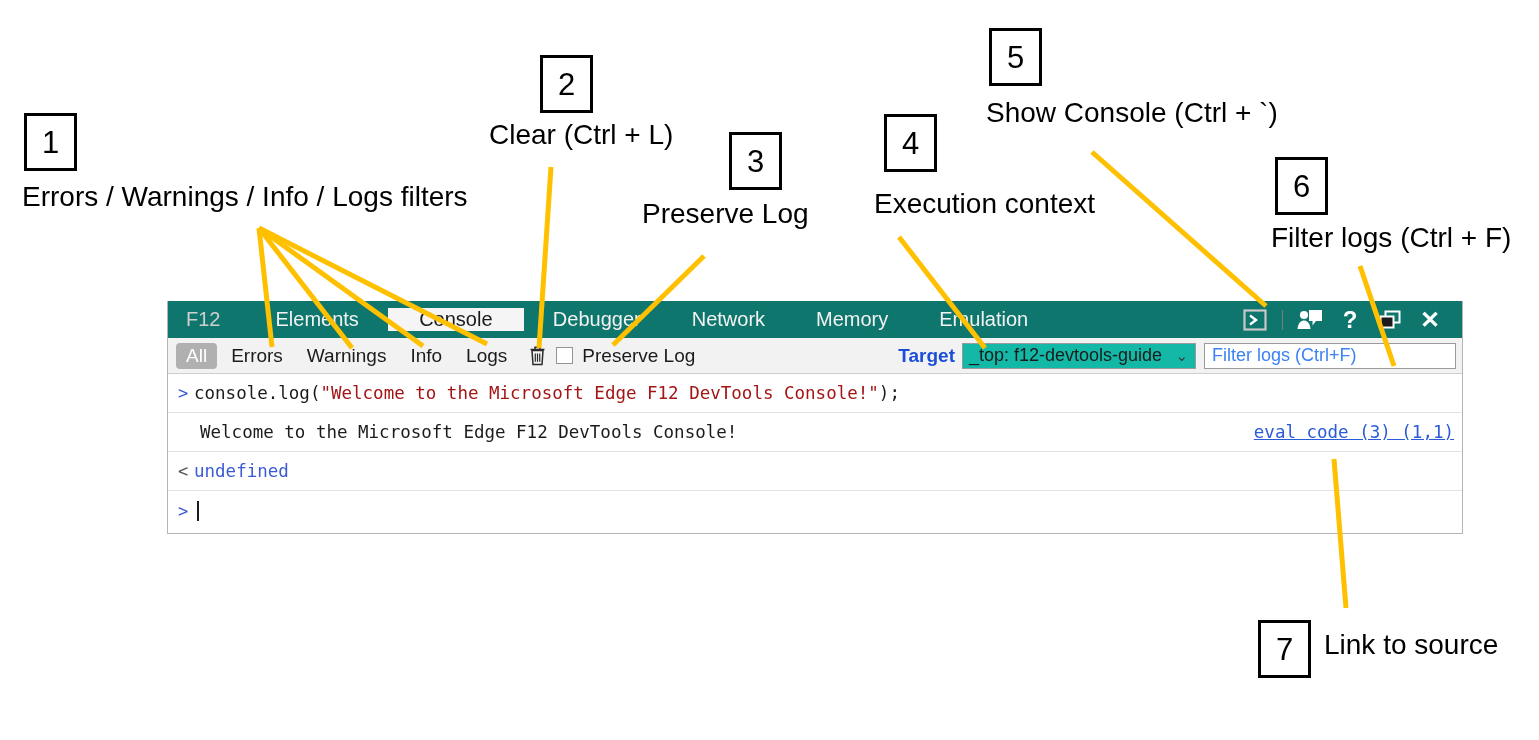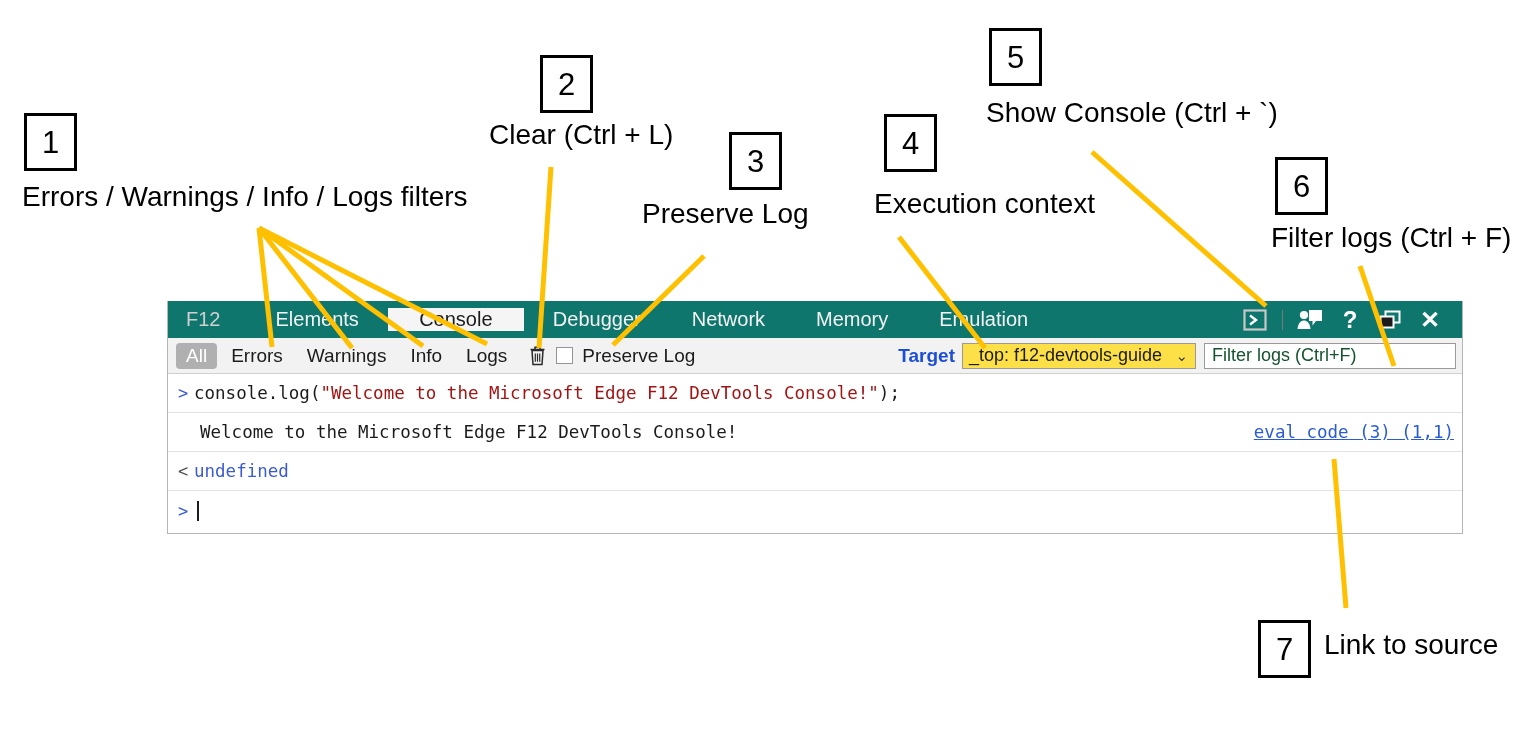--- a/index.html
+++ b/index.html
@@ -159,21 +159,21 @@
     font-size: 19px;
     color: #1d4ed8;
     margin-right: 7px;
     white-space: nowrap;
     font-weight: bold;
   }
   .target-select {
     height: 26px;
     min-width: 234px;
     border: 1px solid #9a9a9a;
-    background: #fde047;
+    background: #14b8a6;
     display: flex;
     align-items: center;
     justify-content: space-between;
     padding: 0 7px 0 6px;
     box-sizing: border-box;
     font-size: 18px;
     color: #1b1b1b;
     margin-right: 8px;
   }
   .chevron {
@@ -185,21 +185,21 @@
   .filter-input {
     height: 26px;
     width: 252px;
     border: 1px solid #9a9a9a;
     background: #ffffff;
     box-sizing: border-box;
     display: flex;
     align-items: center;
     padding: 0 7px;
     font-size: 18px;
-    color: #14532d;
+    color: #3b82f6;
     white-space: nowrap;
   }
 
   
   .console-area {
     background: #ffffff;
   }
   .crow {
     display: flex;
     align-items: center;

